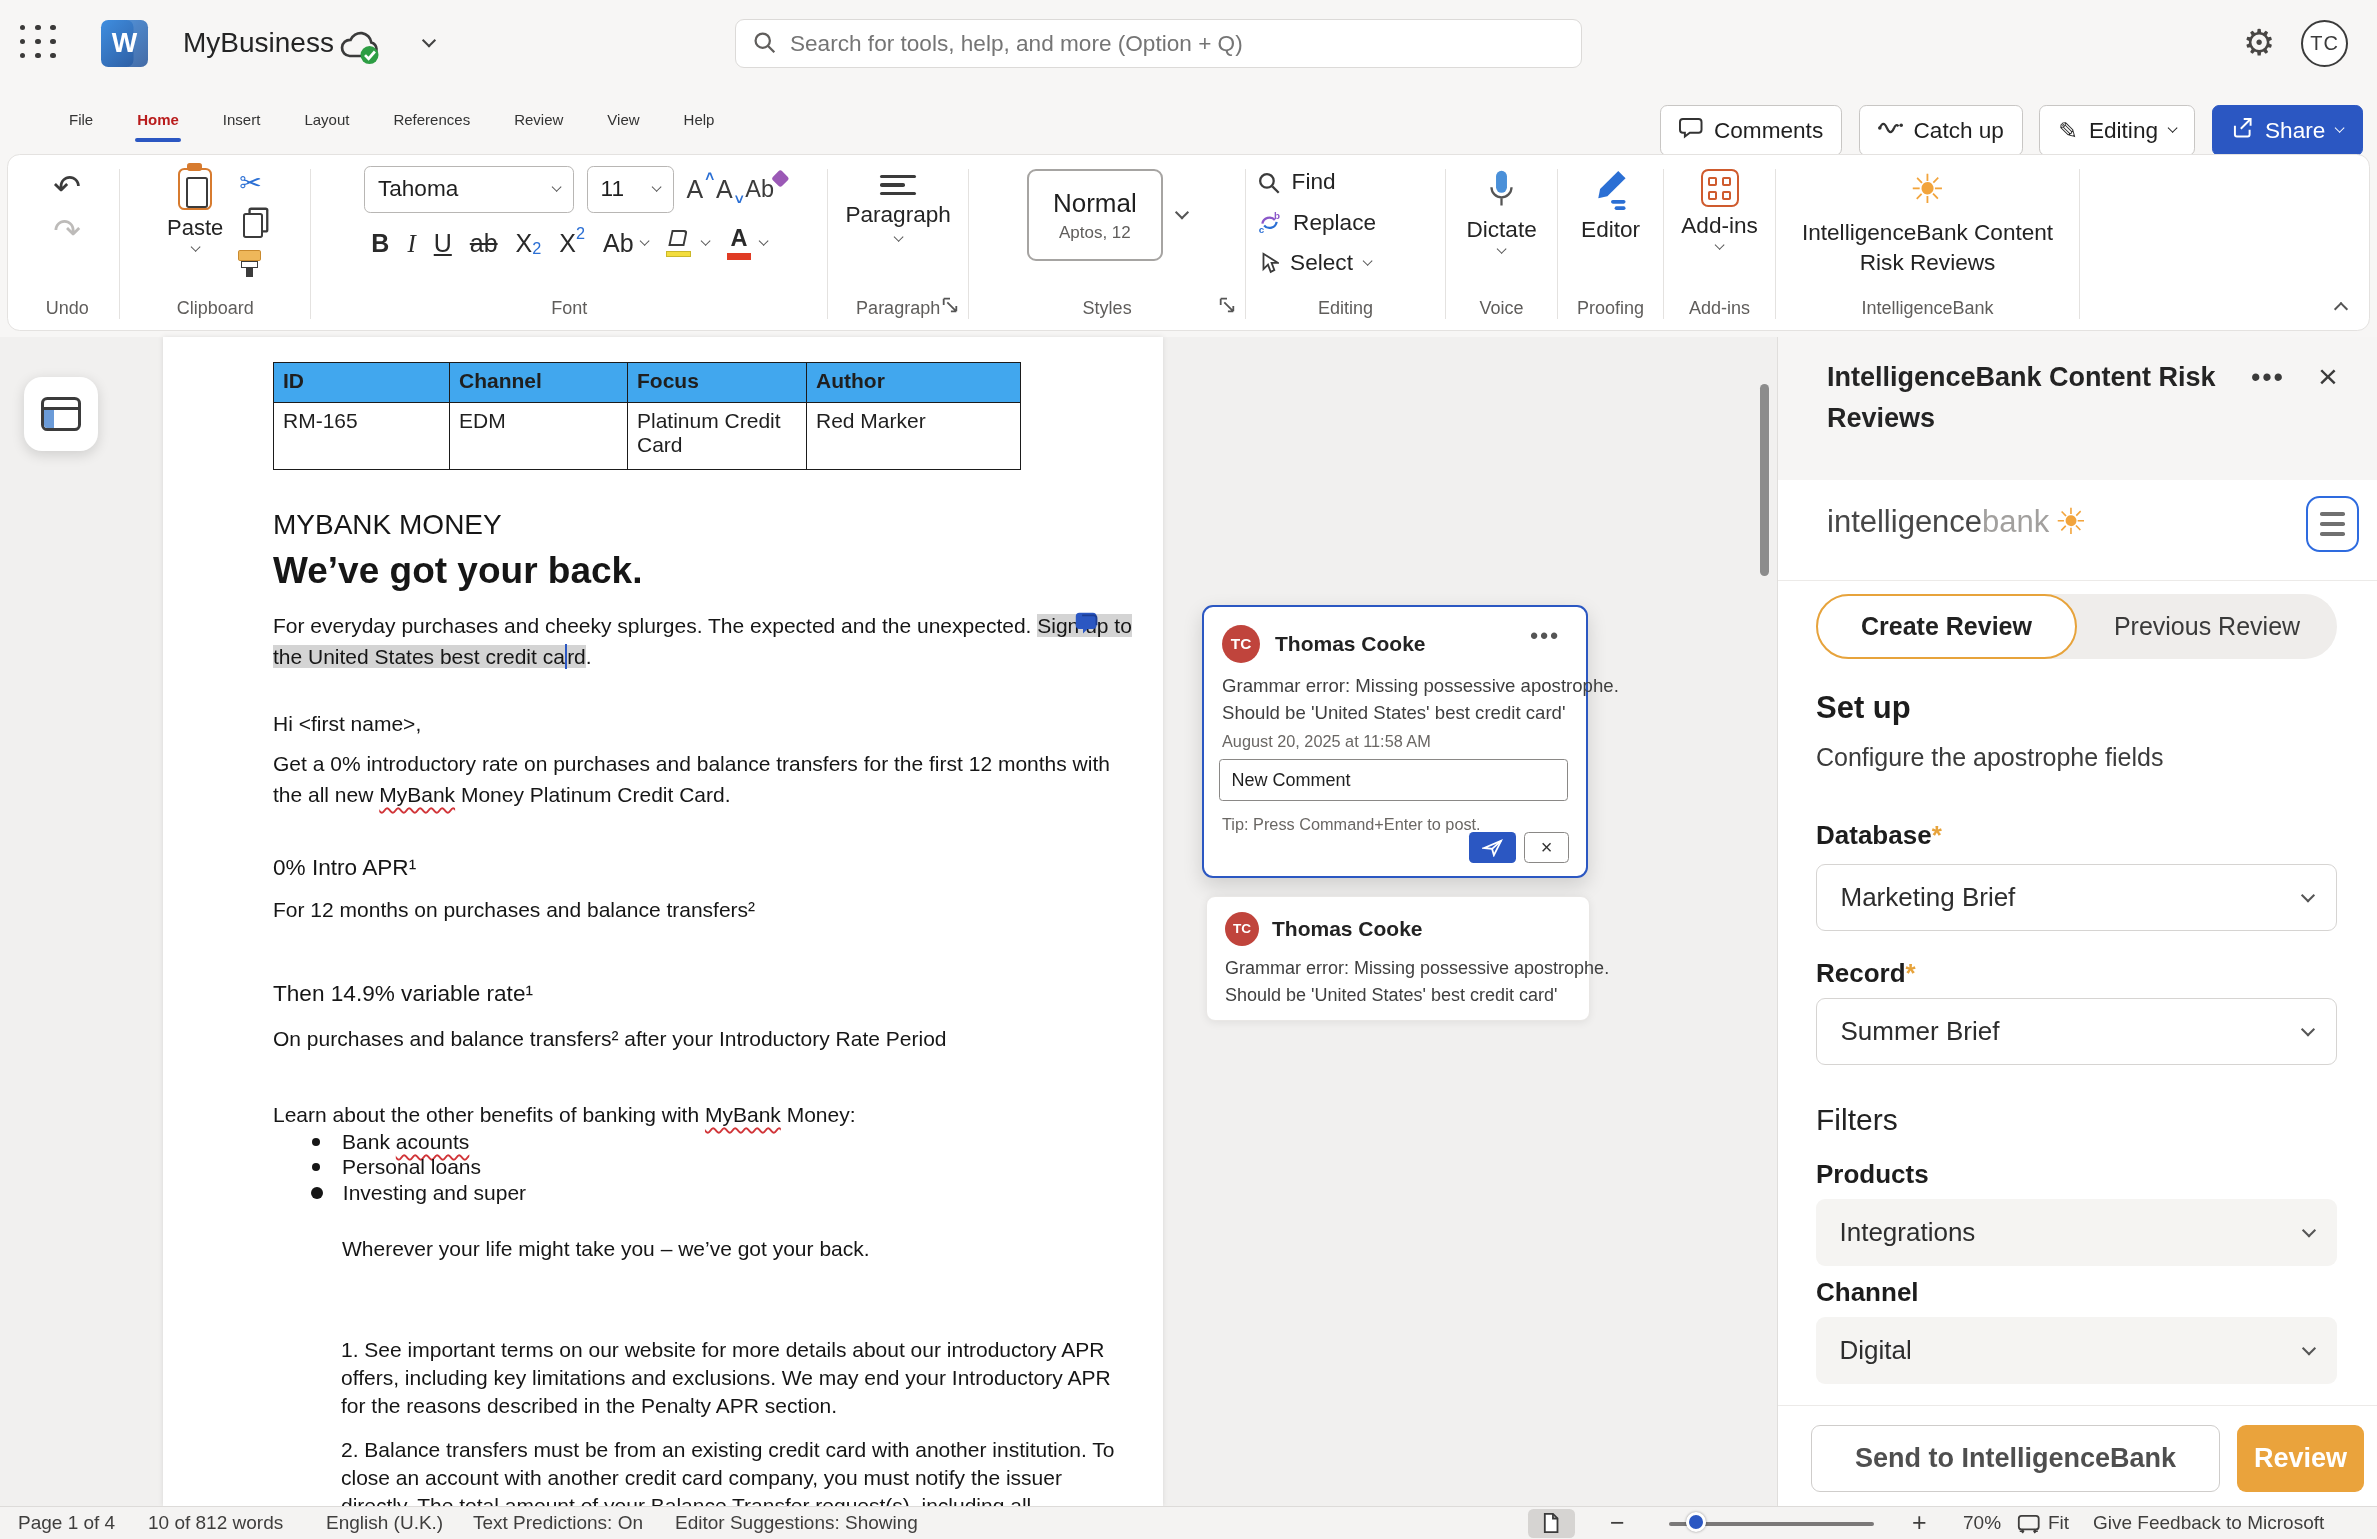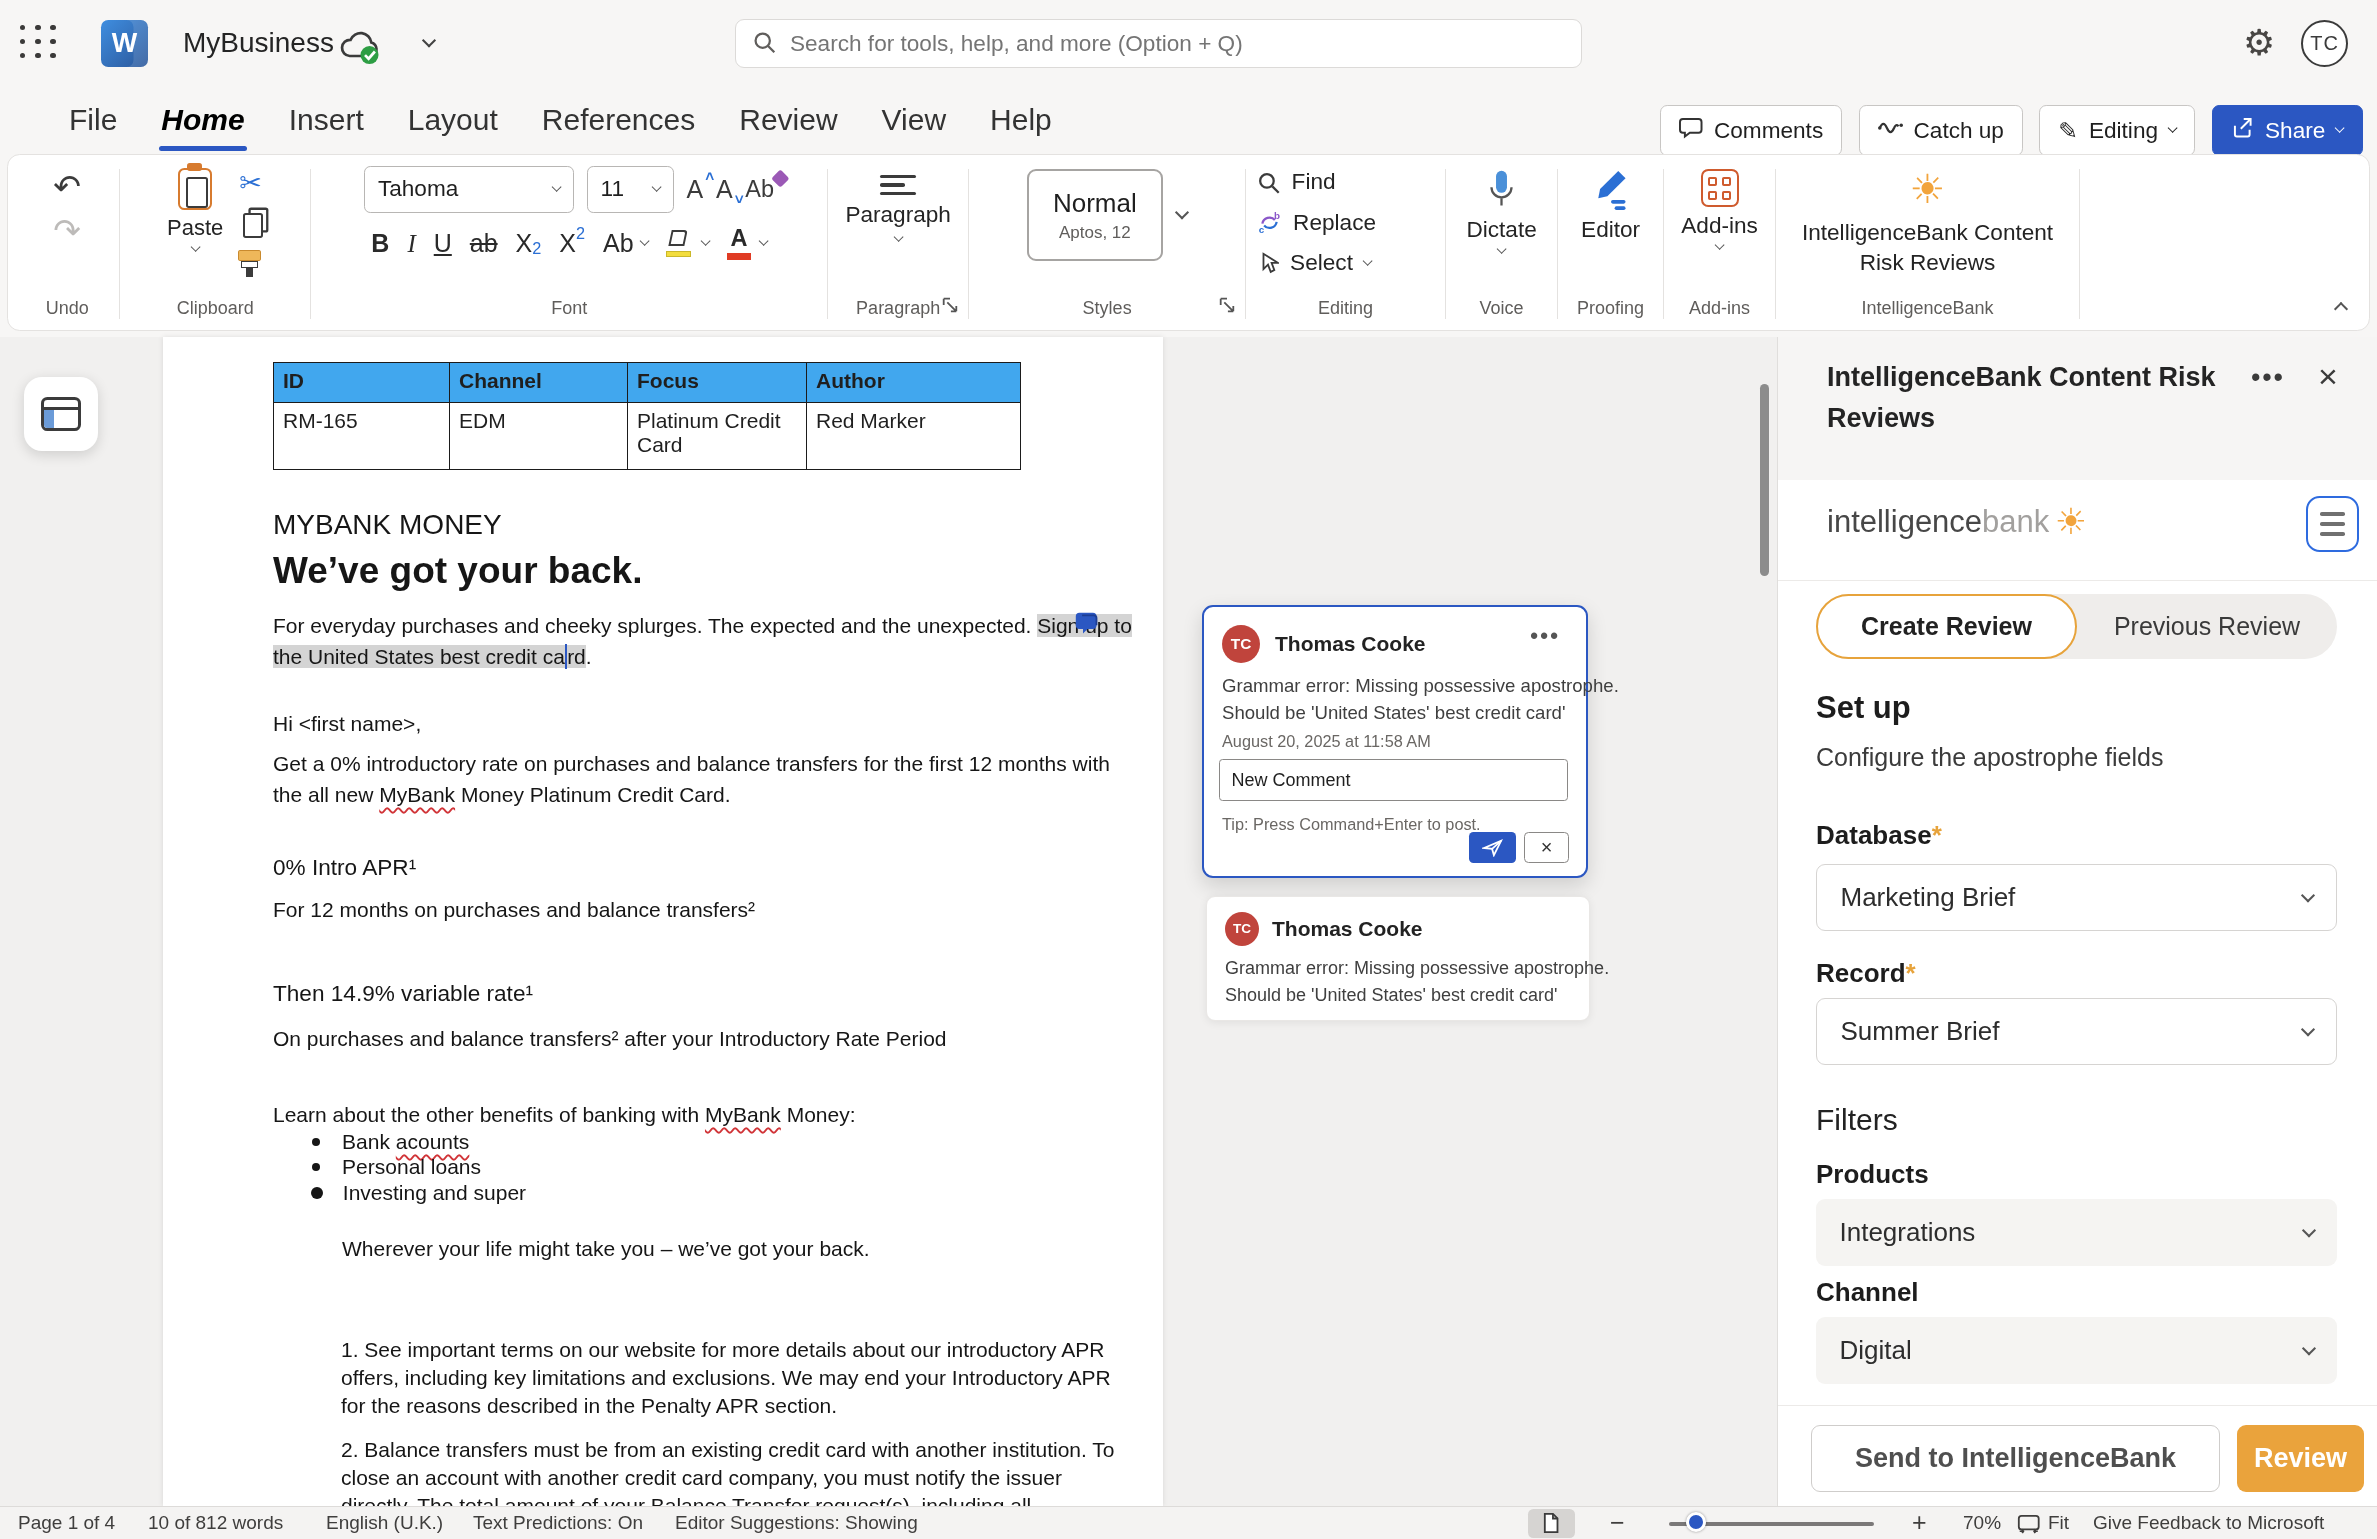--- a/index.html
+++ b/index.html
@@ -18,22 +18,22 @@
   .doctitle { position:absolute; left:183px; top:27px; font-size:28px; color:#242424; }
   .cloudok { position:absolute; left:337px; top:29px; }
   .title-chev { position:absolute; left:424px; top:38px; color:#424242; }
   .searchbox { position:absolute; left:735px; top:19px; width:847px; height:49px; background:#fff; border:1.4px solid #dcdad8; border-radius:9px; display:flex; align-items:center; padding:0 16.3px; gap:12.7px; }
   .searchbox input { border:none; outline:none; font-size:22.6px; color:#616161; width:100%; background:transparent; font-family:inherit; }
   .gear { position:absolute; left:2243px; top:22px; font-size:36px; color:#484644; cursor:pointer; }
   .avatar-top { position:absolute; left:2301px; top:20px; width:47px; height:47px; border-radius:50%; border:2.7px solid #3b3b3b; background:#fff; color:#3b3b3b; font-size:20px; display:flex; align-items:center; justify-content:center; letter-spacing:0.9px; }
   
   .menurow { position:absolute; left:0; top:87px; width:2377px; height:65px; display:flex; align-items:center; }
   .mtabs { display:flex; margin-left:47px; gap:0; }
-  .mtab { font-size:30px; color:#333; padding:9px 22px; position:relative; cursor:pointer; }
-  .mtab.active { font-weight:bold; color:#000000;font-style:italic; }
+  .mtab { font-size:15px; color:#333; padding:9px 22px; position:relative; cursor:pointer; }
+  .mtab.active { font-weight:bold; color:#b91c1c; }
   .mtab.active::after { content:""; position:absolute; left:20px; right:20px; bottom:-5.4px; height:4.5px; border-radius:2.7px; background:#2b57c2; }
   .mbtns { position:absolute; right:14.5px; top:7.2px; display:flex; gap:16.3px; }
   .mbtn { height:51px; border:1.4px solid #c8c6c4; background:#fff; border-radius:7.2px; display:flex; align-items:center; gap:11px; padding:0 18px; font-size:22.6px; color:#1f1f1f; cursor:pointer;margin-top:11px; }
   .mbtn.primary { background:#2b57c2; border-color:#2b57c2; color:#fff; }
   
   .ribbon { position:absolute; left:7.2px; top:154px; width:2363px; height:177px; background:#fff; border:1.4px solid #e4e2e0; border-radius:12.7px; display:flex; padding:9px 5.4px 5.4px 9px; }
   .rgroup { display:flex; flex-direction:column; align-items:center; position:relative; padding:1.8px 9px 0 9px; }
   .rgroup .grouplabel { margin-top:auto; font-size:18px; color:#5f5d5b; padding-bottom:5.4px; }
   .rdivider { width:1.4px; background:#e4e2e0; margin:5.4px 1.8px; }
   .iconbtn { display:flex; align-items:center; justify-content:center; cursor:pointer; color:#3b3b3b; }

